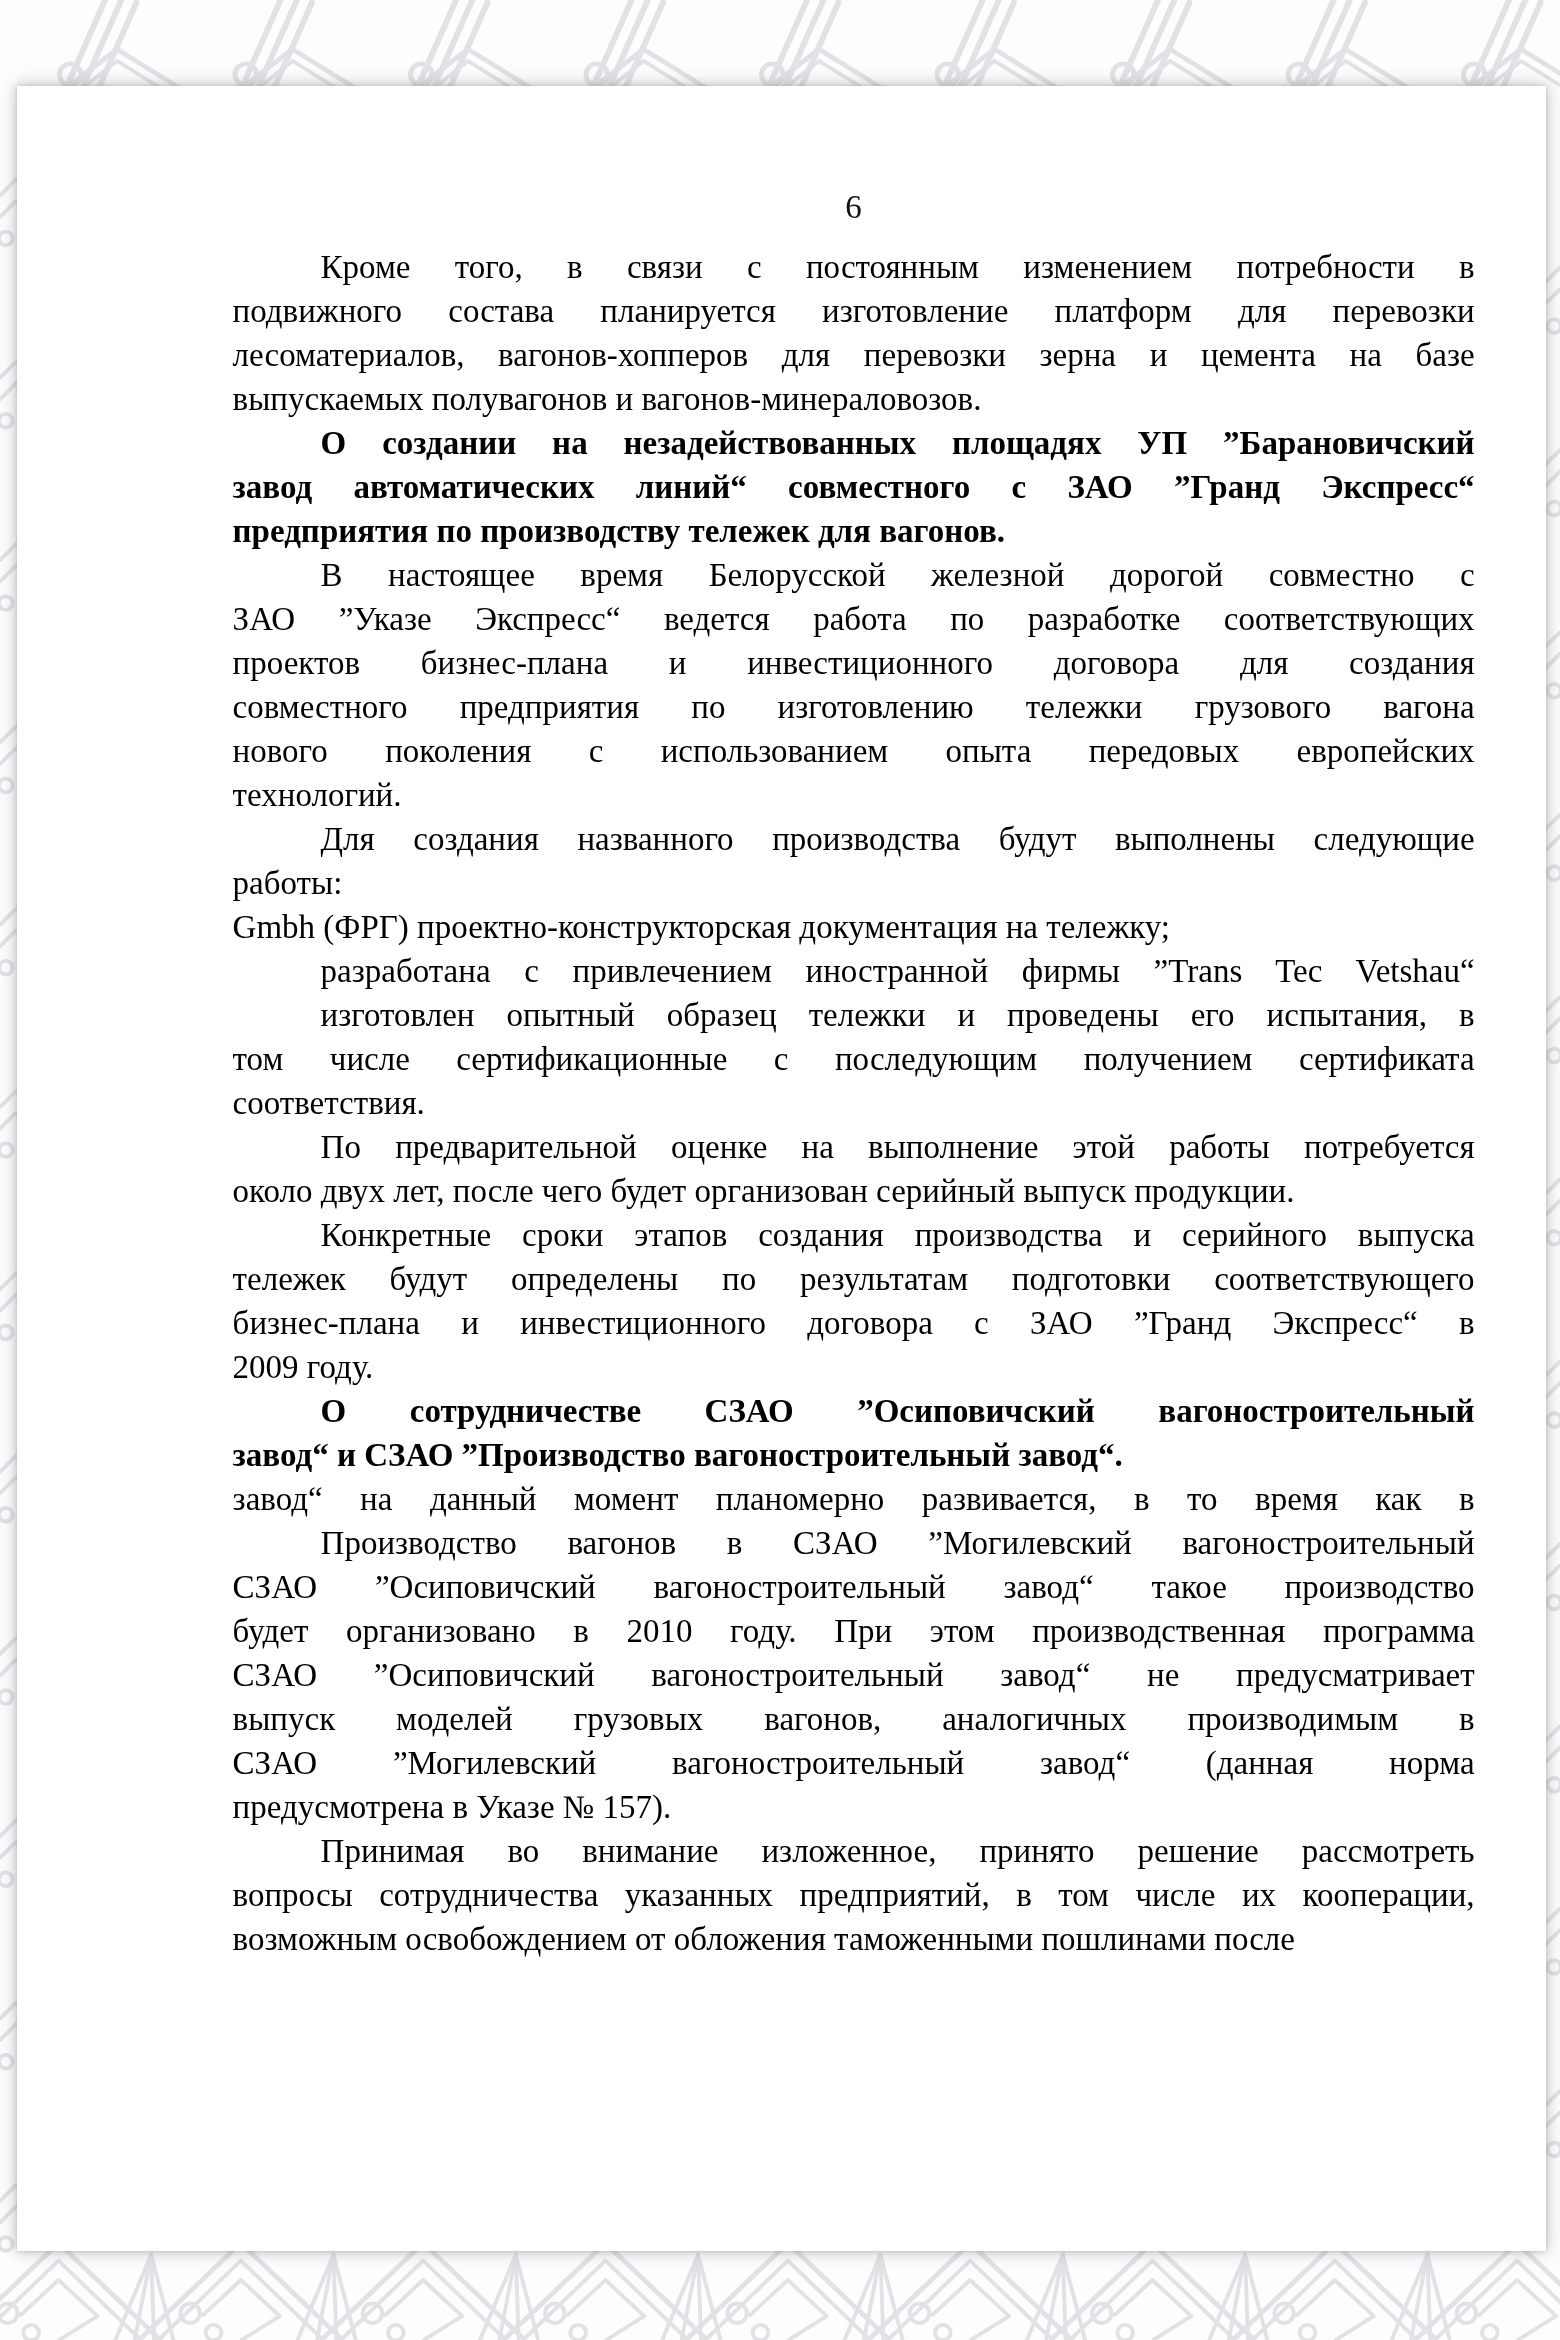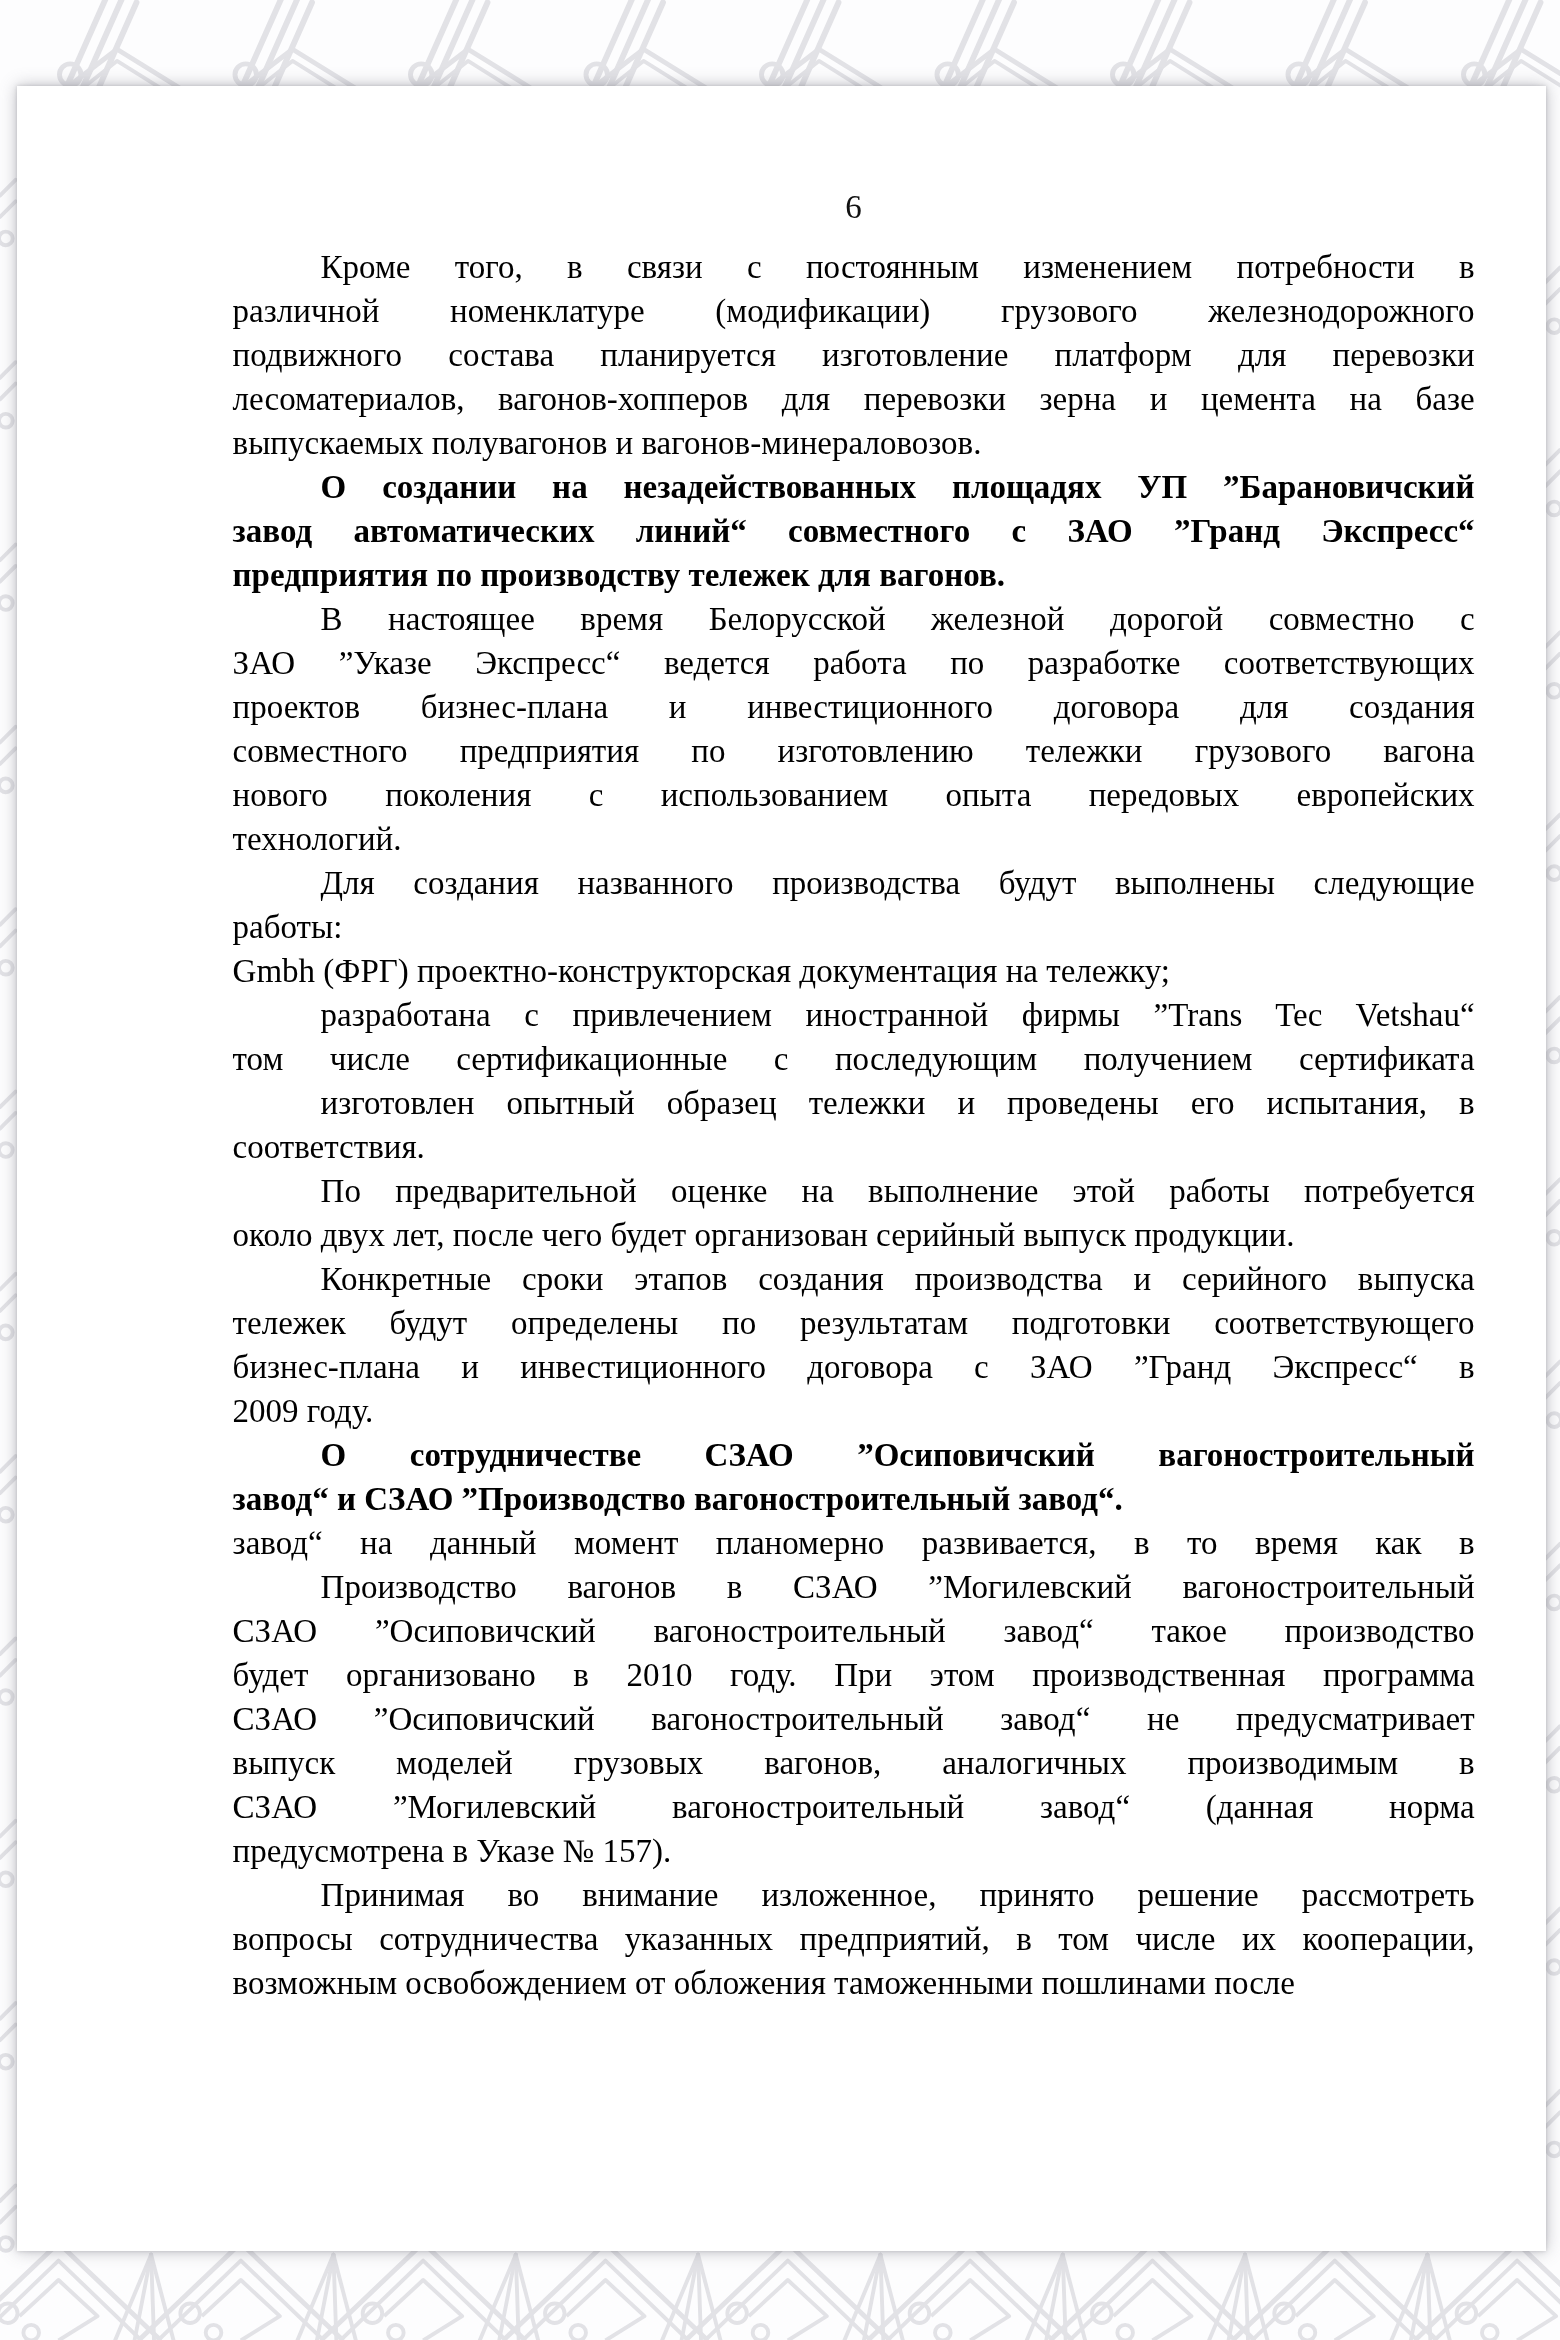--- a/index.html
+++ b/index.html
@@ -273,21 +273,20 @@
       <line x1="1584" y1="2182" x2="1600" y2="2166" stroke="#e2e2e6" stroke-width="4" stroke-linecap="round" fill="none"></line>
       <circle cx="1594" cy="2204" r="7" stroke="#e2e2e6" stroke-width="4" fill="none"></circle>
     </svg>
 
   <div class="sheet">
     <div class="sheet-inner">
       <div class="page-number">6</div>
       <div class="doc-text" id="doc-text">
           <div class="para">
             <div class="line first">Кроме того, в связи с постоянным изменением потребности в</div>
-            <div class="line">различной номенклатуре (модификации) грузового железнодорожного</div>
             <div class="line">подвижного состава планируется изготовление платформ для перевозки</div>
             <div class="line">лесоматериалов, вагонов-хопперов для перевозки зерна и цемента на базе</div>
             <div class="line last">выпускаемых полувагонов и вагонов-минераловозов.</div>
           </div>
           <div class="para bold">
             <div class="line first">О создании на незадействованных площадях УП ”Барановичский</div>
             <div class="line">завод автоматических линий“ совместного с ЗАО ”Гранд Экспресс“</div>
             <div class="line last">предприятия по производству тележек для вагонов.</div>
           </div>
           <div class="para">
@@ -300,22 +299,22 @@
           </div>
           <div class="para">
             <div class="line first">Для создания названного производства будут выполнены следующие</div>
             <div class="line last">работы:</div>
           </div>
           <div class="para">
             <div class="line last">Gmbh (ФРГ) проектно-конструкторская документация на тележку;</div>
             <div class="line first">разработана с привлечением иностранной фирмы ”Trans Tec Vetshau“</div>
           </div>
           <div class="para">
+            <div class="line first">изготовлен опытный образец тележки и проведены его испытания, в</div>
             <div class="line">том числе сертификационные с последующим получением сертификата</div>
-            <div class="line first">изготовлен опытный образец тележки и проведены его испытания, в</div>
             <div class="line last">соответствия.</div>
           </div>
           <div class="para">
             <div class="line first">По предварительной оценке на выполнение этой работы потребуется</div>
             <div class="line last">около двух лет, после чего будет организован серийный выпуск продукции.</div>
           </div>
           <div class="para">
             <div class="line first">Конкретные сроки этапов создания производства и серийного выпуска</div>
             <div class="line">тележек будут определены по результатам подготовки соответствующего</div>
             <div class="line">бизнес-плана и инвестиционного договора с ЗАО ”Гранд Экспресс“ в</div>

